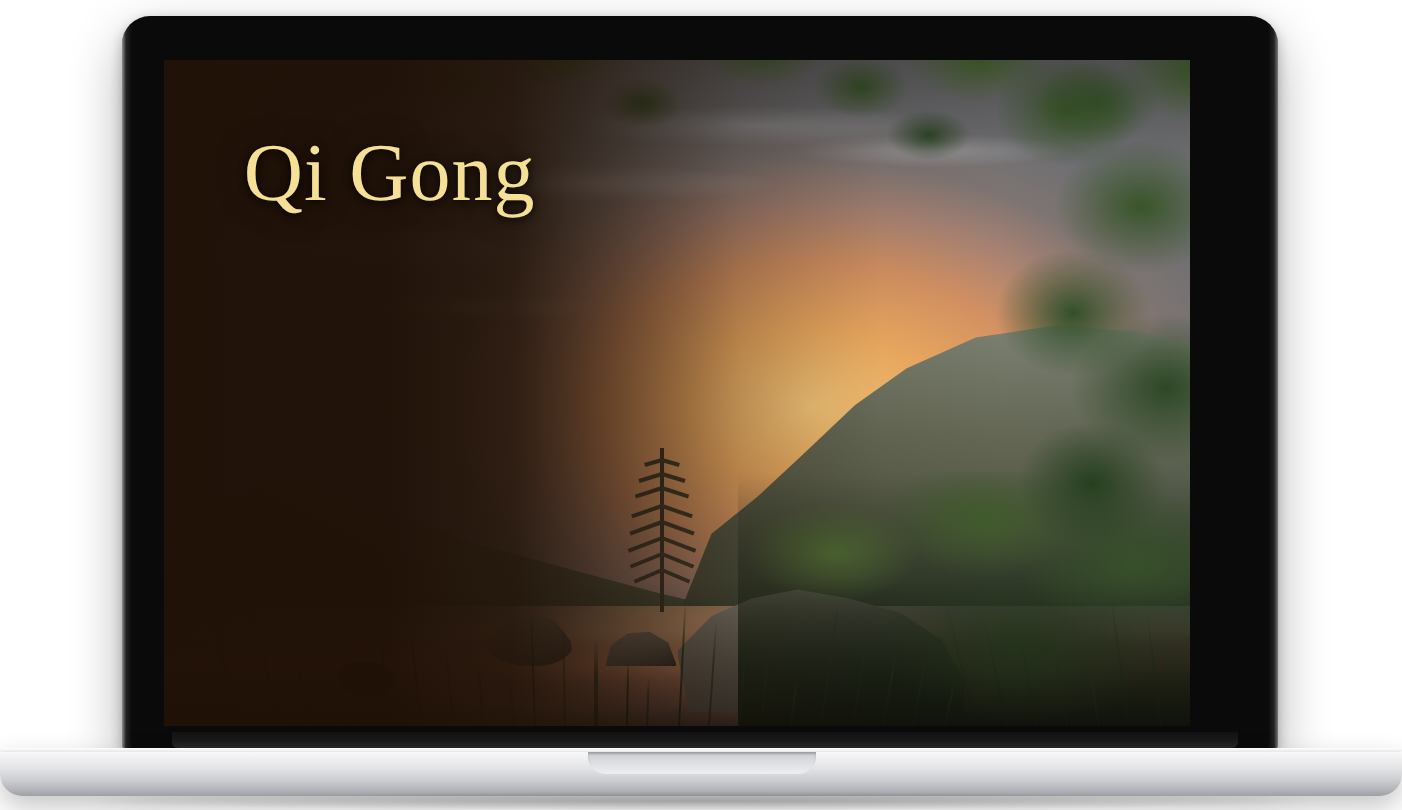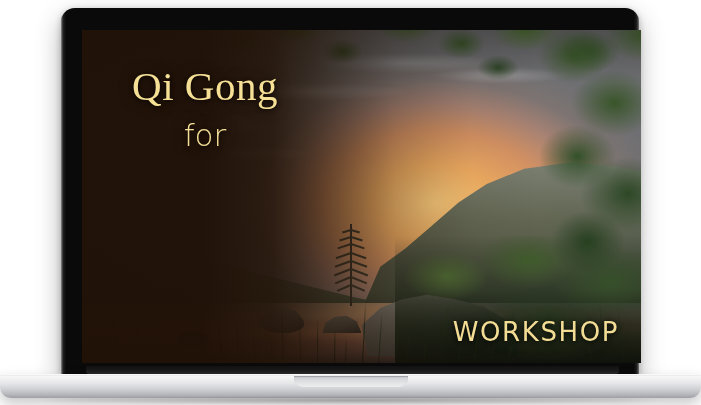--- a/index.html
+++ b/index.html
@@ -59,21 +59,21 @@
         rgba(255,255,255,0.0) calc(100% - 5px),
         rgba(255,255,255,0.10) calc(100% - 2px),
         rgba(255,255,255,0.45) 100%);
   }
 
   
   .screen {
     position: absolute;
     left: 82px;
     top: 30px;
-    width: 559px;
+    width: 513px;
     height: 333px;
     overflow: hidden;
     background: #1d1008;
   }
 
   
   .photo {
     position: absolute;
     inset: 0;
     overflow: hidden;
@@ -494,24 +494,22 @@
             <div class="blade" style="left: 91%; height: 28px; transform: rotate(-9deg); opacity: 0.85;"></div>
             <div class="blade" style="left: 94%; height: 65px; transform: rotate(-8deg); opacity: 0.62;"></div>
             <div class="blade" style="left: 97%; height: 56px; transform: rotate(-7deg); opacity: 0.79;"></div>
           </div>
       </div>
 
       <div class="overlay"></div>
 
       <div class="title-block">
         <div class="t-qigong">Qi Gong</div>
-        <div class="t-for">for</div>
       </div>
 
-      <div class="workshop">WORKSHOP</div>
 
     </div>
 
     <div class="hinge"></div>
     <div class="base"></div>
     <div class="base-top-line"></div>
     <div class="base-notch"></div>
     <div class="base-shadow"></div>
 
   </div>

